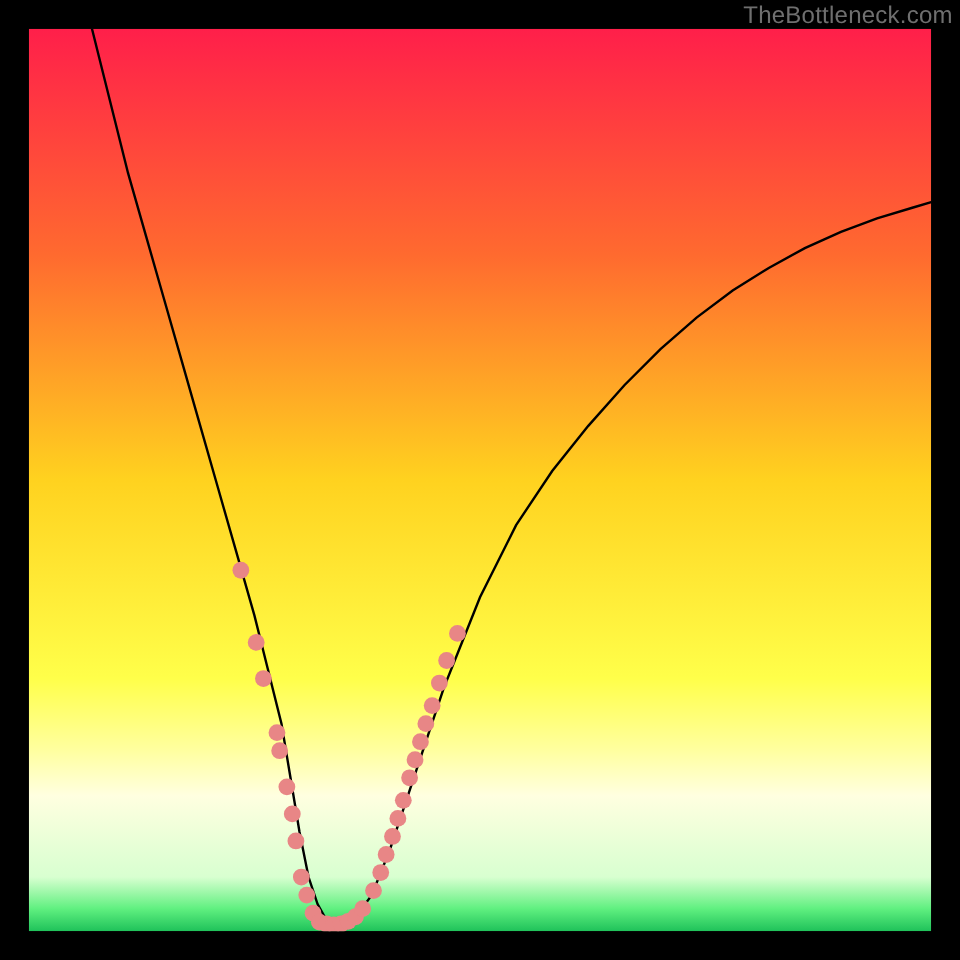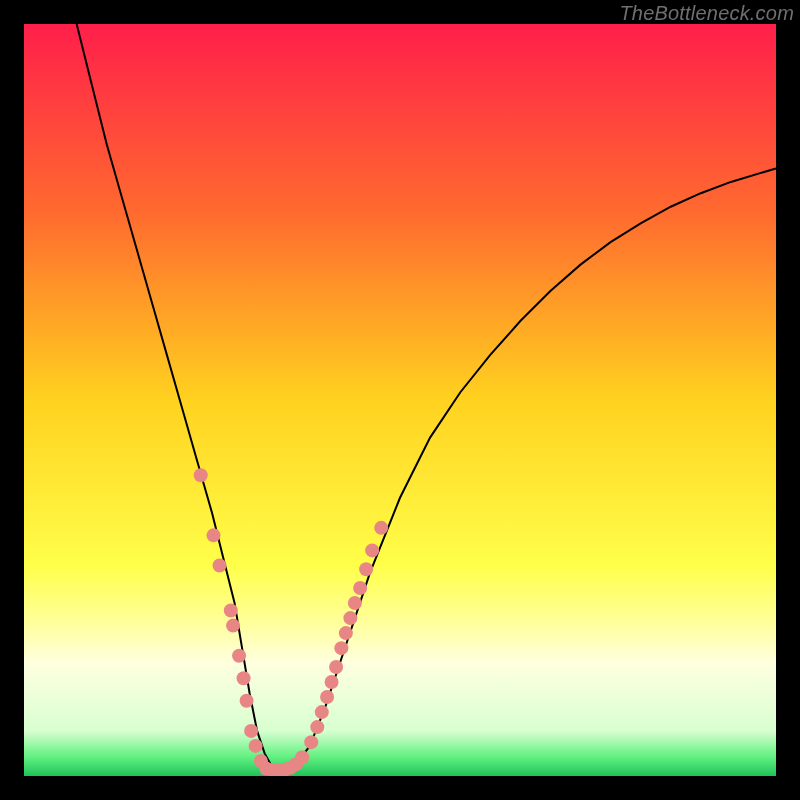--- a/index.html
+++ b/index.html
@@ -28,21 +28,20 @@
   }
   .watermark {
     position: absolute;
     top: 2px;
     right: 6px;
     color: #6f6f6f;
     font-size: 20px;
     font-weight: 500;
     letter-spacing: 0.2px;
     user-select: none;
-    font-style: italic;
   }
 </style>
 </head>
 <body>
 
 <div class="frame">
   <svg class="plot" viewBox="0 0 752 752" preserveAspectRatio="none">
     <defs>
       <linearGradient id="bg-grad" x1="0" y1="0" x2="0" y2="1">
           <stop offset="0%" stop-color="#ff1f4a"></stop>

